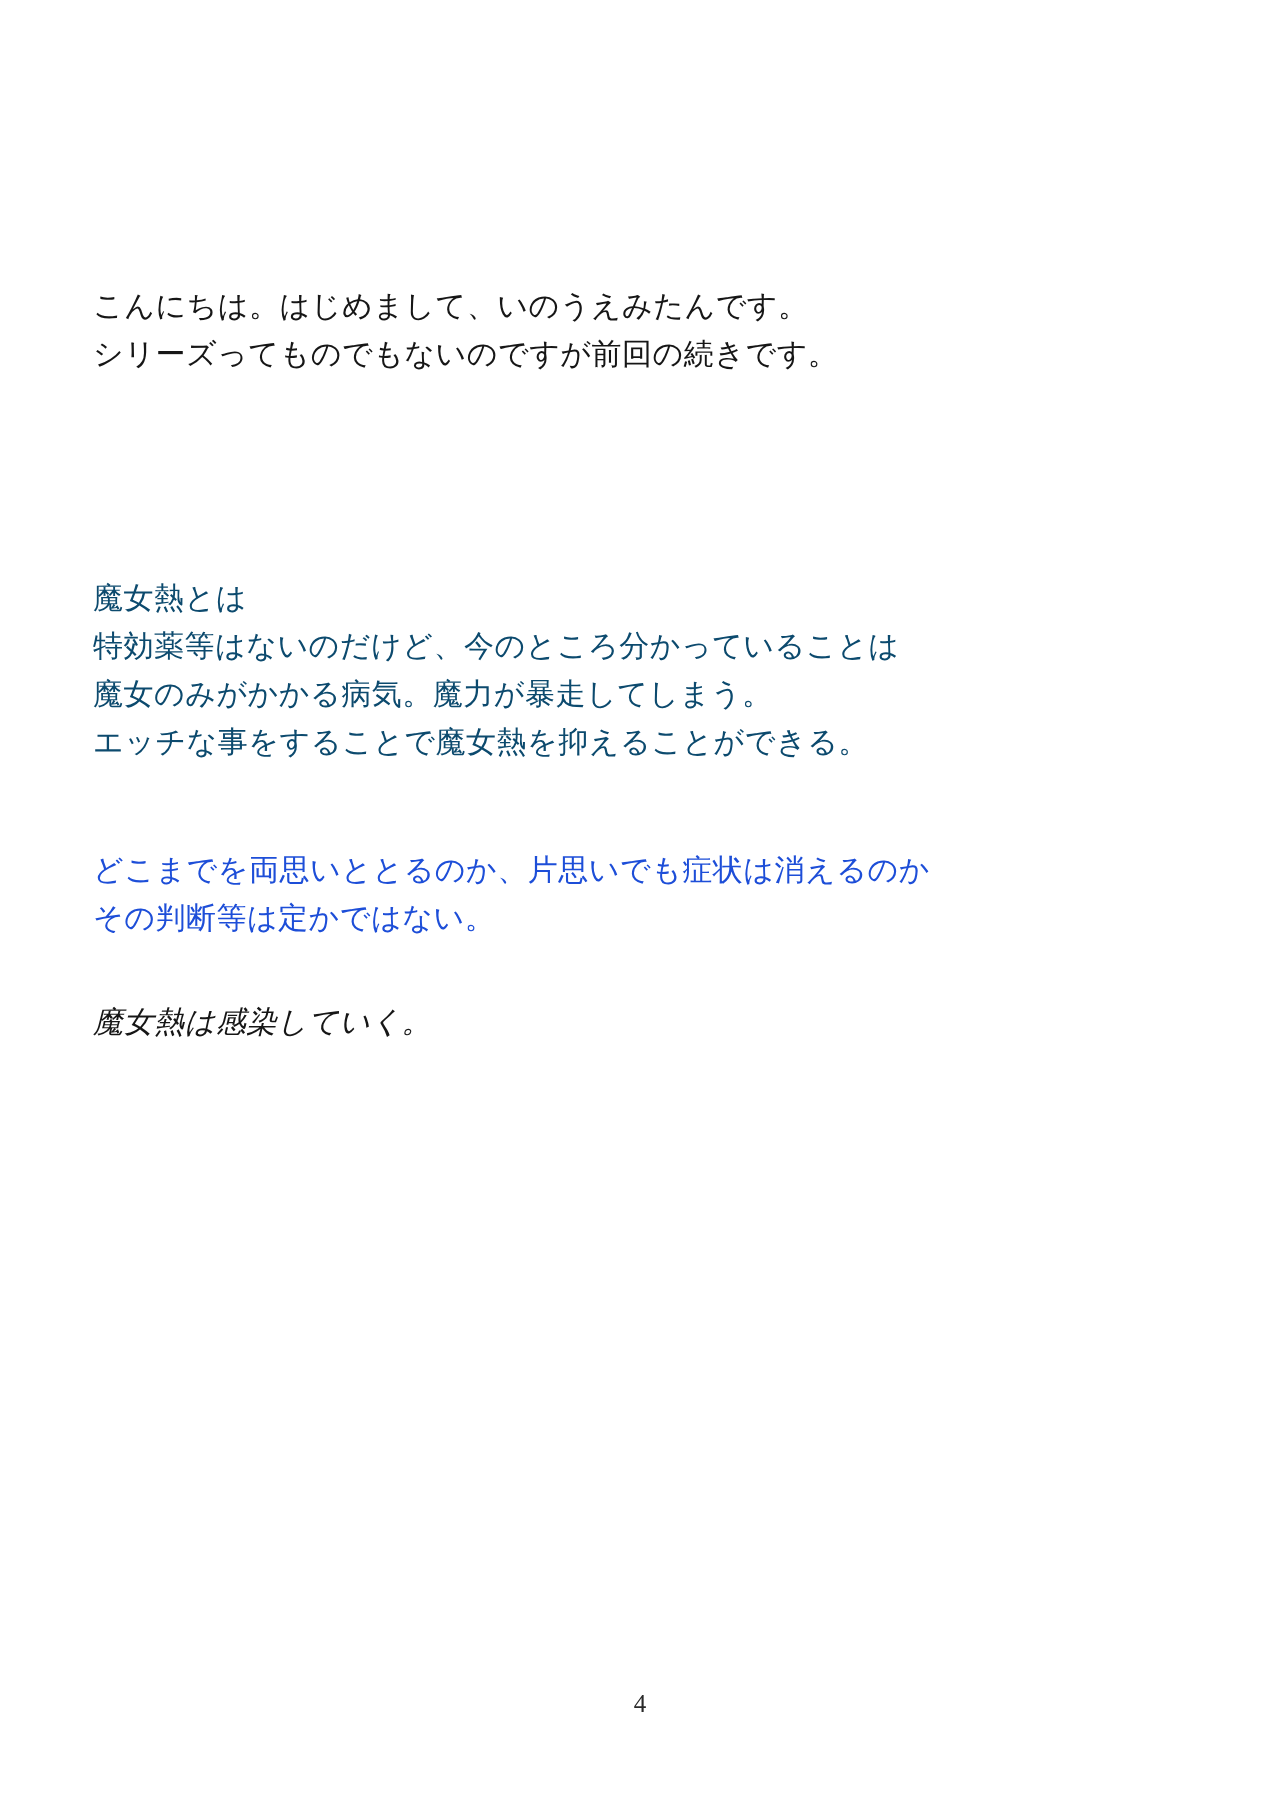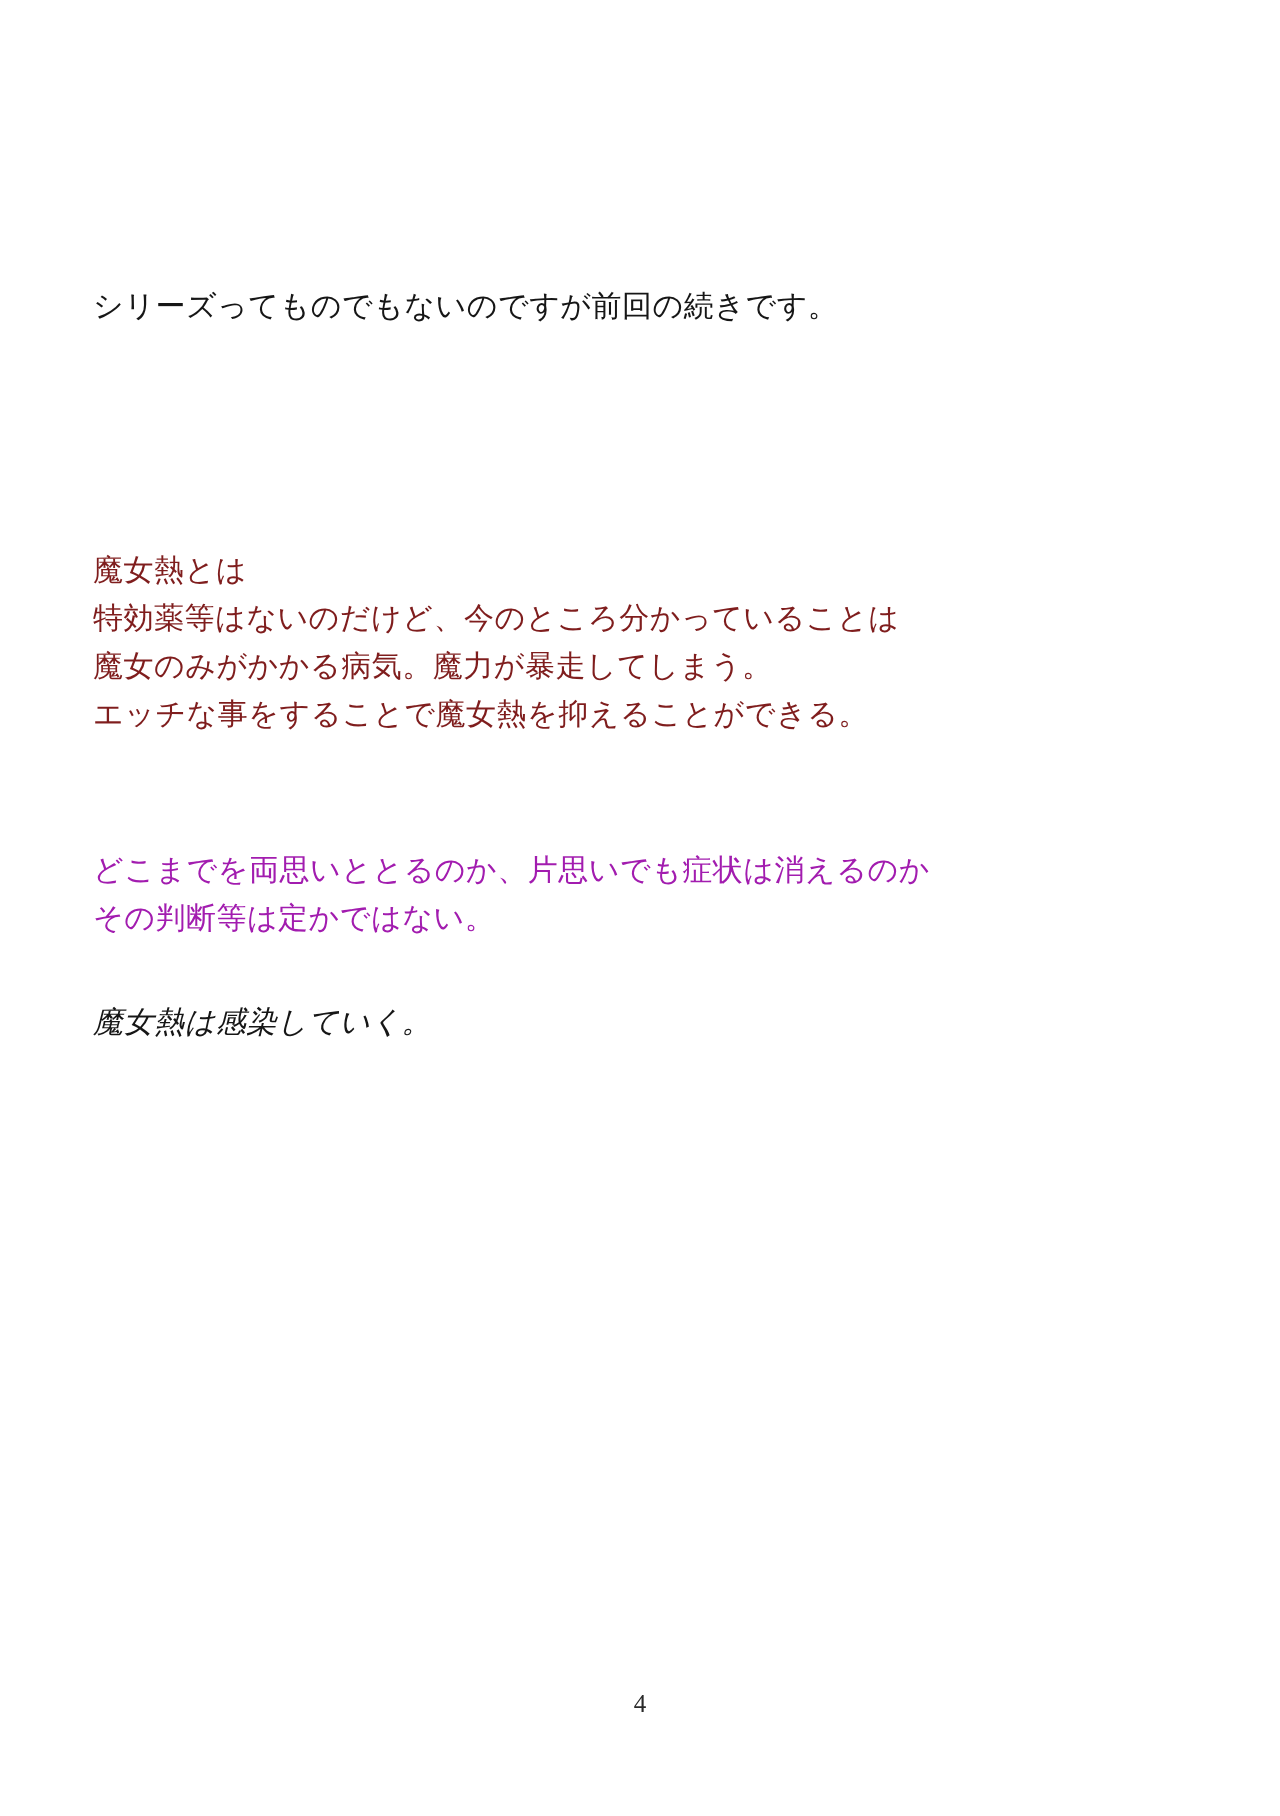--- a/index.html
+++ b/index.html
@@ -44,31 +44,32 @@
     font-size: 25px;
     color: #2a2a2a;
   }
 </style>
 </head>
 <body style="background: rgb(255, 255, 255);">
 
 <div class="page">
 
   <div class="para para-1" style="color: rgb(22, 22, 22);">
+    <div>こんにちは。はじめまして、いのうえみたんです。</div>
     <div>シリーズってものでもないのですが前回の続きです。</div>
   </div>
 
-  <div class="para para-2" style="color: #7f1d1d;">
+  <div class="para para-2" style="color: #0c4a6e; margin-top: 28px;">
     <div>魔女熱とは</div>
     <div>特効薬等はないのだけど、今のところ分かっていることは</div>
     <div>魔女のみがかかる病気。魔力が暴走してしまう。</div>
     <div>エッチな事をすることで魔女熱を抑えることができる。</div>
   </div>
 
-  <div class="para para-3" style="color: #a21caf;">
+  <div class="para para-3" style="color: #1d4ed8;">
     <div>どこまでを両思いととるのか、片思いでも症状は消えるのか</div>
     <div>その判断等は定かではない。</div>
   </div>
 
   <div class="para para-4" style="color: rgb(22, 22, 22); font-style: italic;">
     <div>魔女熱は感染していく。</div>
   </div>
 
   <div class="page-number">4</div>
 

